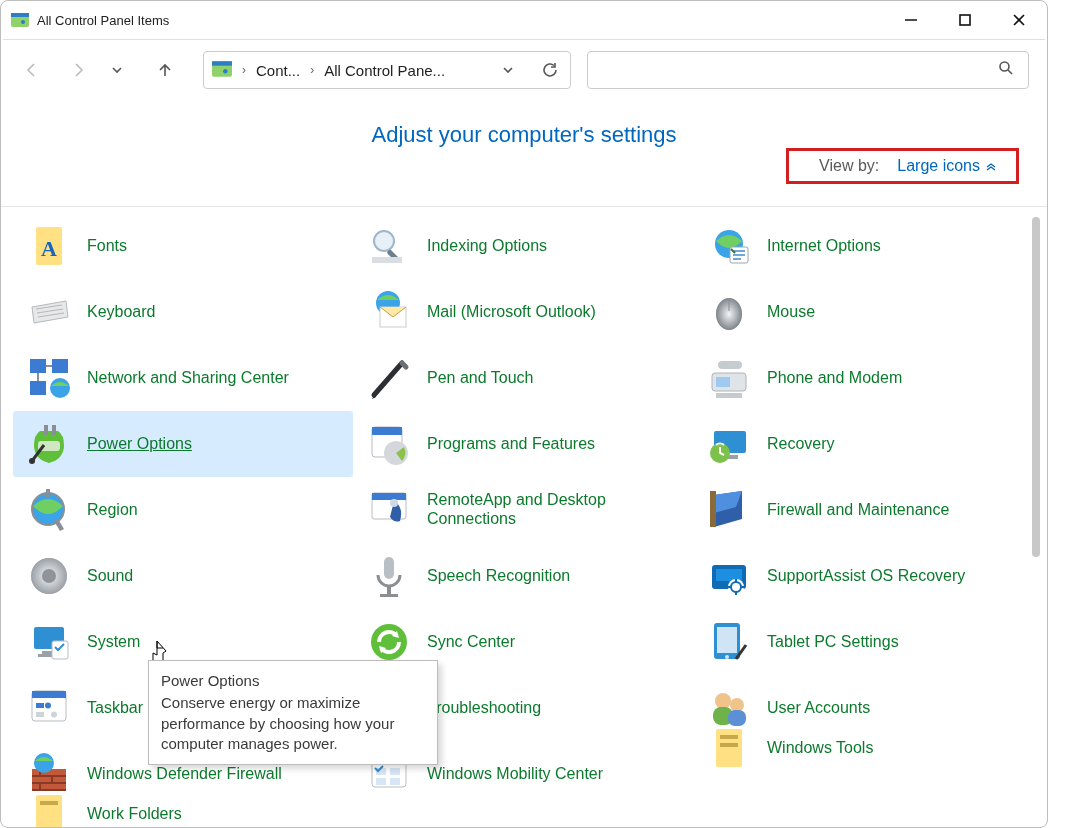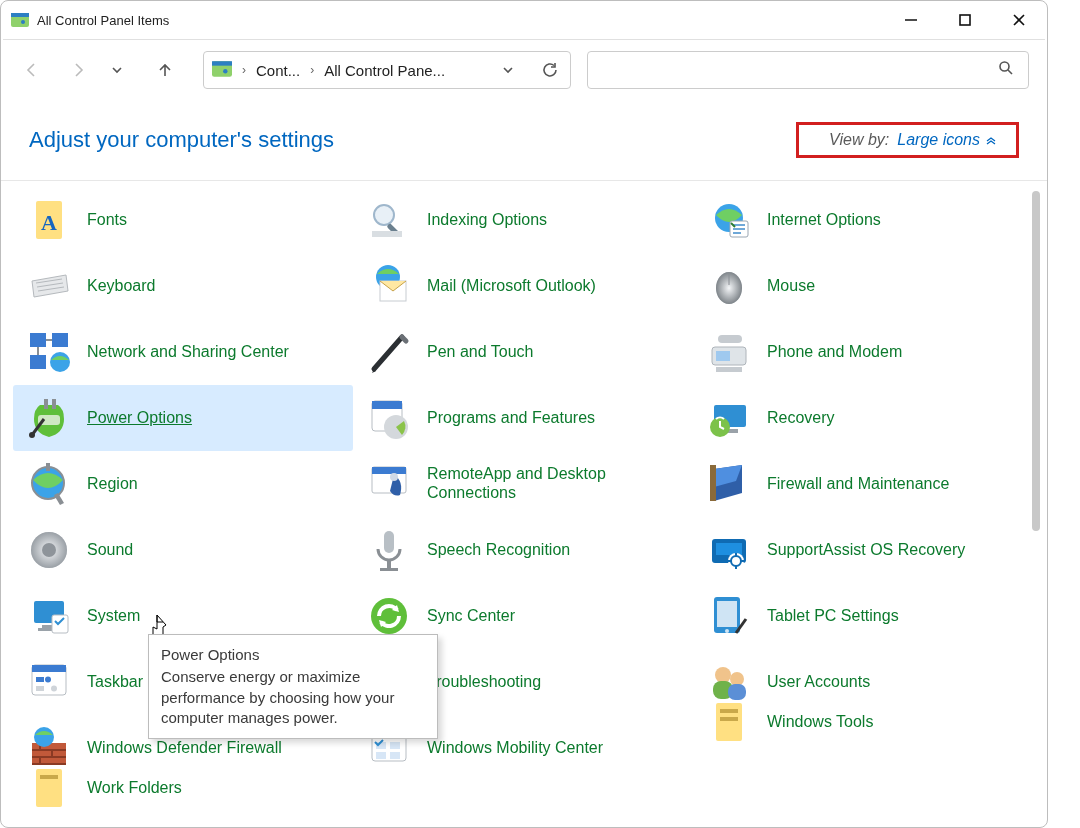--- a/index.html
+++ b/index.html
@@ -15,23 +15,23 @@
 .navbtn{width:24px;height:24px;display:inline-flex;align-items:center;justify-content:center;border-radius:4px;}
 .navbtn svg{stroke:#555;fill:none;stroke-width:1.6;}
 .navbtn.disabled svg{stroke:#bbb;}
 #addr{flex:0 0 350px;height:36px;border:1px solid #ccc;border-radius:4px;display:flex;align-items:center;padding:0 8px;gap:8px;font-size:15px;color:#222;margin-left:20px;}
 #addr .cp-sm{width:20px;height:18px;}
 #addr .crumb{white-space:nowrap;}
 #addr .chev{color:#666;font-size:12px;padding:0 2px;}
 #search{flex:1;height:36px;border:1px solid #ccc;border-radius:4px;margin-left:10px;display:flex;align-items:center;justify-content:flex-end;padding-right:14px;}
 #search svg{stroke:#555;stroke-width:1.6;fill:none;}
 
-#headrow{display:flex;align-items:center;padding:22px 28px 22px 28px;}
+#headrow{display:flex;align-items:center;padding:22px 28px 22px 28px;flex-direction:column;}
 #headrow h1{margin:0;font-size:22px;font-weight:400;color:#0067c0;}
-#viewby-wrap{margin-left:auto;display:flex;align-items:flex-end;gap:8px;font-size:16px;padding:6px 20px 6px 30px;border:3px solid #d21f1f;font-style:italic;}
+#viewby-wrap{margin-left:auto;display:flex;align-items:flex-end;gap:18px;font-size:16px;padding:6px 20px 6px 30px;border:3px solid #d21f1f;}
 #viewby-wrap .lbl{color:#5a5a5a;}
 #viewby-wrap .val{color:#0067c0;display:flex;align-items:center;gap:6px;}
 #headsep{height:1px;background:#e7e7e7;margin:0;}
 
 #scroll{position:relative;height:634px;overflow:hidden;}
 #grid{display:grid;grid-template-columns:repeat(3,340px);padding:6px 12px 0 12px;gap:0;}
 .item{display:flex;align-items:center;height:66px;padding:0 8px 0 12px;border-radius:3px;}
 .item.sel{background:#d7ebff;}
 .item .ico{width:48px;height:48px;display:flex;align-items:center;justify-content:center;flex-shrink:0;}
 .item .txt{color:#0c7a2d;font-size:16px;margin-left:14px;line-height:1.18;}

